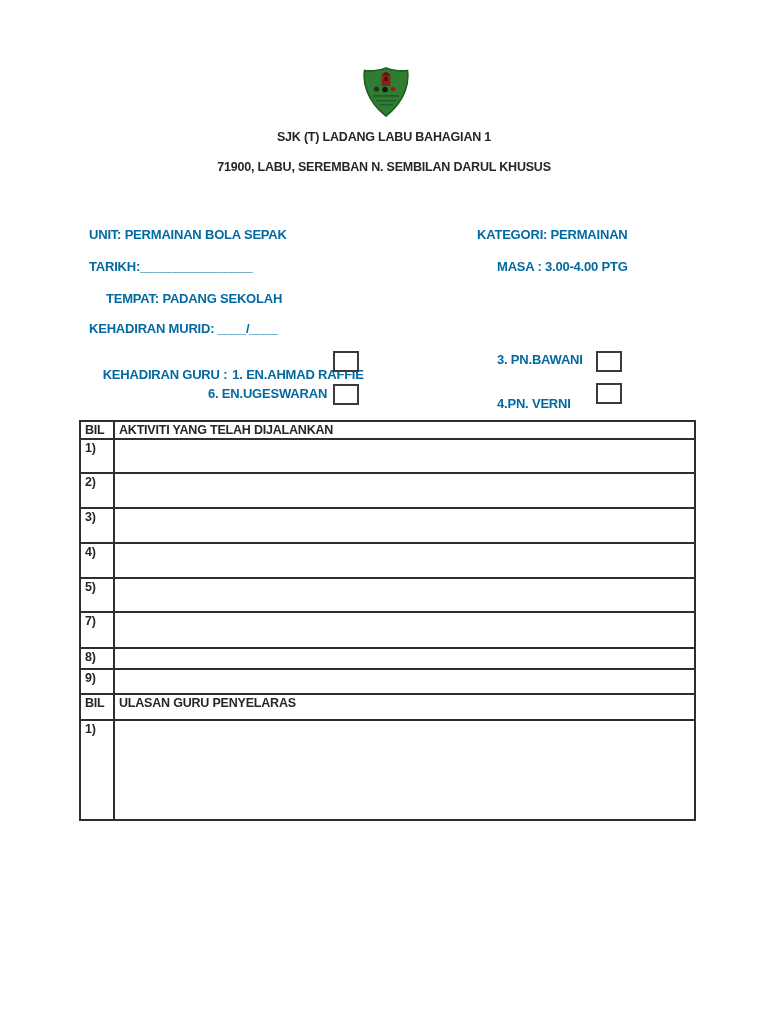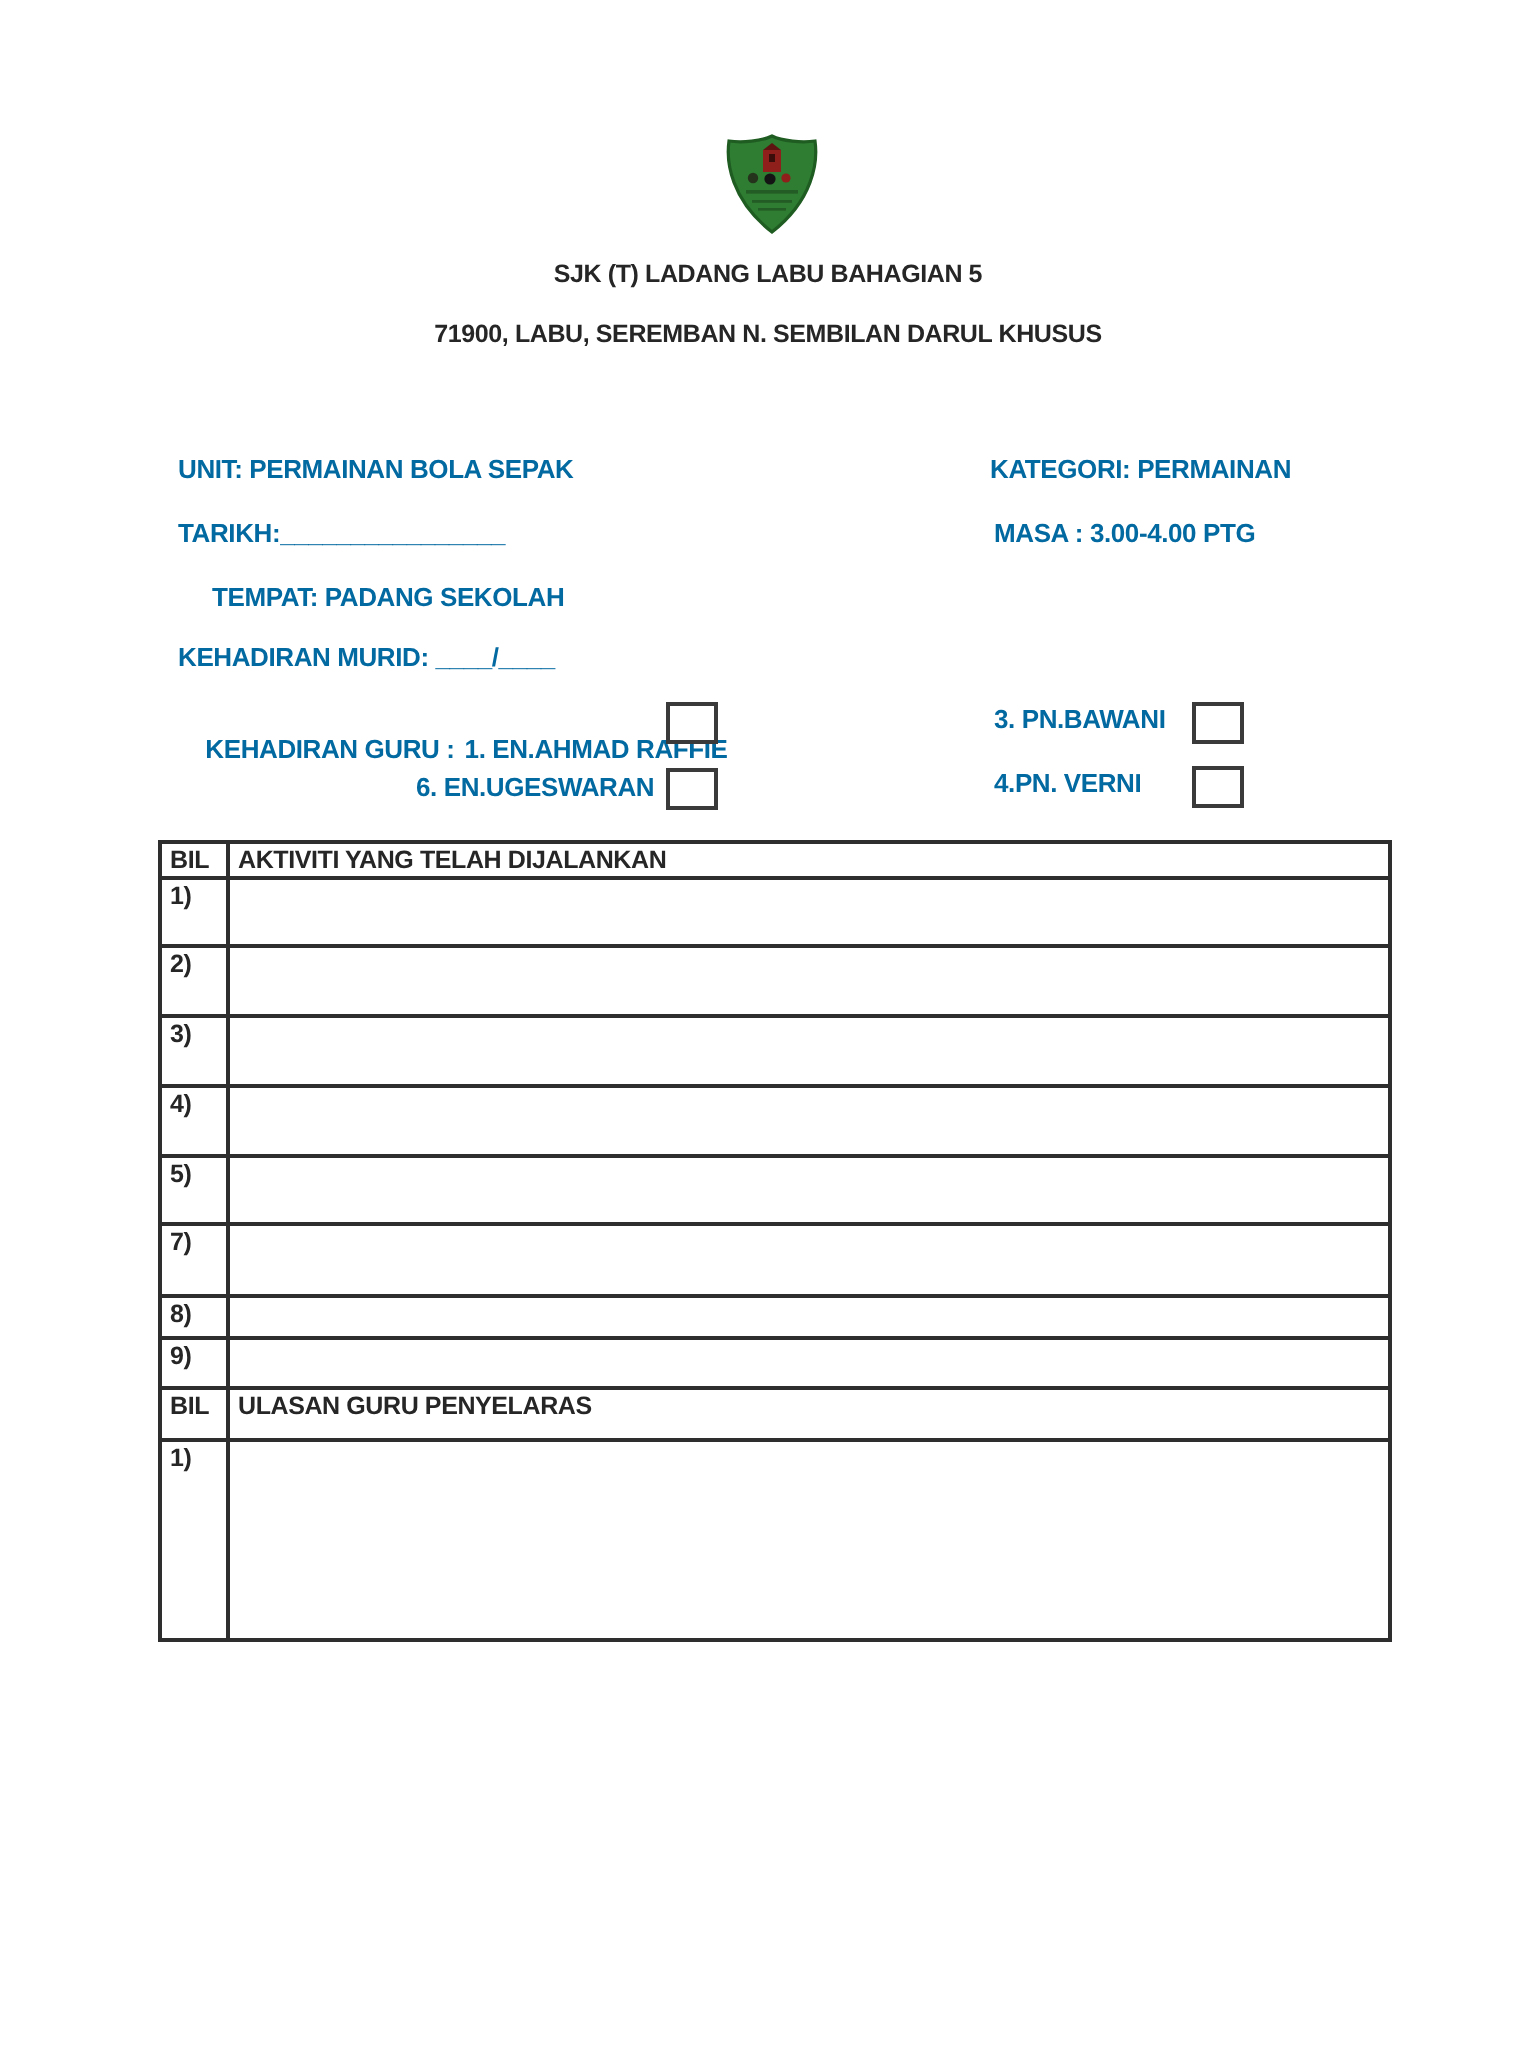--- a/index.html
+++ b/index.html
@@ -40,29 +40,29 @@
     white-space: pre;
   }
   
   .field {
     position: absolute;
     font-size: 13px; font-weight: 700; letter-spacing: -0.2px;
     color: #0369a1;
     white-space: pre;
   }
   .f-unit     { left: 89px;  top: 227px; }
-  .f-kategori { left: 495px; top: 227px; }
+  .f-kategori { left: 477px; top: 227px; }
   .f-tarikh   { left: 89px;  top: 259px; }
   .f-masa     { left: 497px; top: 259px; }
   .f-tempat   { left: 106px;  top: 291px; }
   .f-murid    { left: 89px;  top: 321px; }
   .f-guru     { left: 89px;  top: 352px; }
   .f-teacher2 { left: 208px; top: 386px; }
   .f-teacher3 { left: 497px; top: 352px; }
-  .f-teacher4 { left: 497px; top: 384px; }
+  .f-teacher4 { left: 497px; top: 396px; }
   .guru-prefix { margin-right: 5px; }
   .checkbox {
     position: absolute;
     width: 26px; height: 21px;
     border: 2px solid #3a3a3a;
     background: #ffffff;
   }
   .cb-1 { left: 333px; top: 351px; }
   .cb-2 { left: 333px; top: 384px; }
   .cb-3 { left: 596px; top: 351px; }
@@ -114,21 +114,21 @@
       <rect x="24.5" y="10" width="3" height="4" fill="#3a0c0a"></rect>
       <circle cx="16.5" cy="22" r="2.6" fill="#25331c"></circle>
       <circle cx="25" cy="22.5" r="2.8" fill="#141414"></circle>
       <circle cx="33" cy="22" r="2.3" fill="#8f1f1a"></circle>
       <rect x="13" y="28" width="26" height="1.8" fill="#235c24"></rect>
       <rect x="16" y="33" width="20" height="1.4" fill="#235c24"></rect>
       <rect x="19" y="37" width="14" height="1.3" fill="#235c24"></rect>
     </svg>
   </div>
 
-  <div class="school-name">SJK (T) LADANG LABU BAHAGIAN 5</div>
+  <div class="school-name">SJK (T) LADANG LABU BAHAGIAN 1</div>
   <div class="school-address">71900, LABU, SEREMBAN N. SEMBILAN DARUL KHUSUS</div>
 
   <div class="field f-unit">UNIT: PERMAINAN BOLA SEPAK</div>
   <div class="field f-kategori">KATEGORI: PERMAINAN</div>
   <div class="field f-tarikh">TARIKH:________________</div>
   <div class="field f-masa">MASA : 3.00-4.00 PTG</div>
   <div class="field f-tempat">TEMPAT: PADANG SEKOLAH</div>
   <div class="field f-murid">KEHADIRAN MURID: ____/____</div>
 
   <div class="field f-guru">

